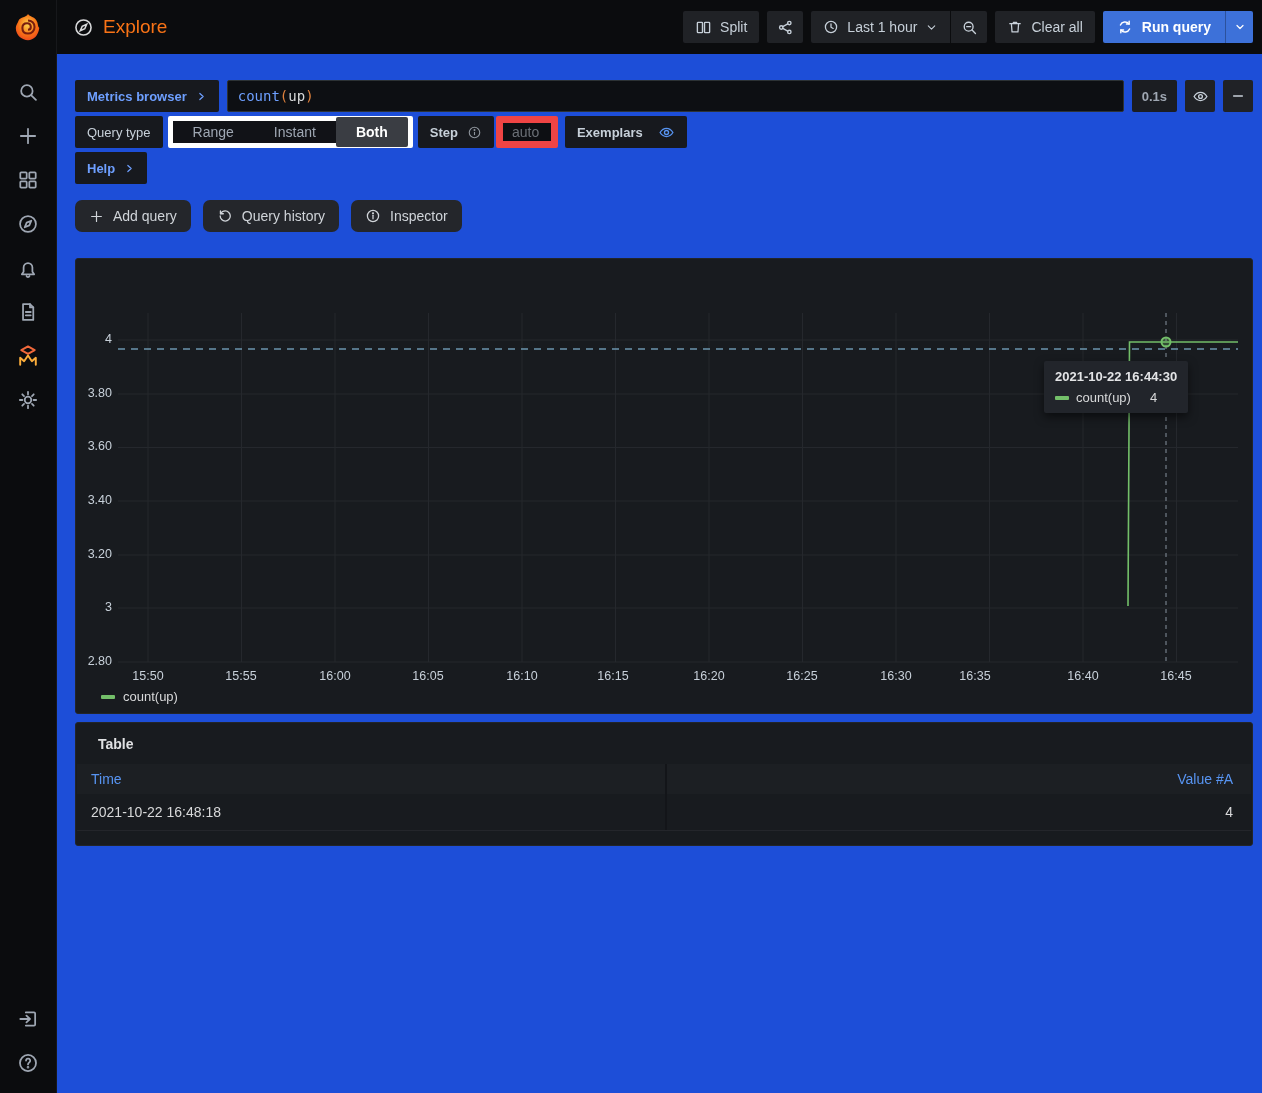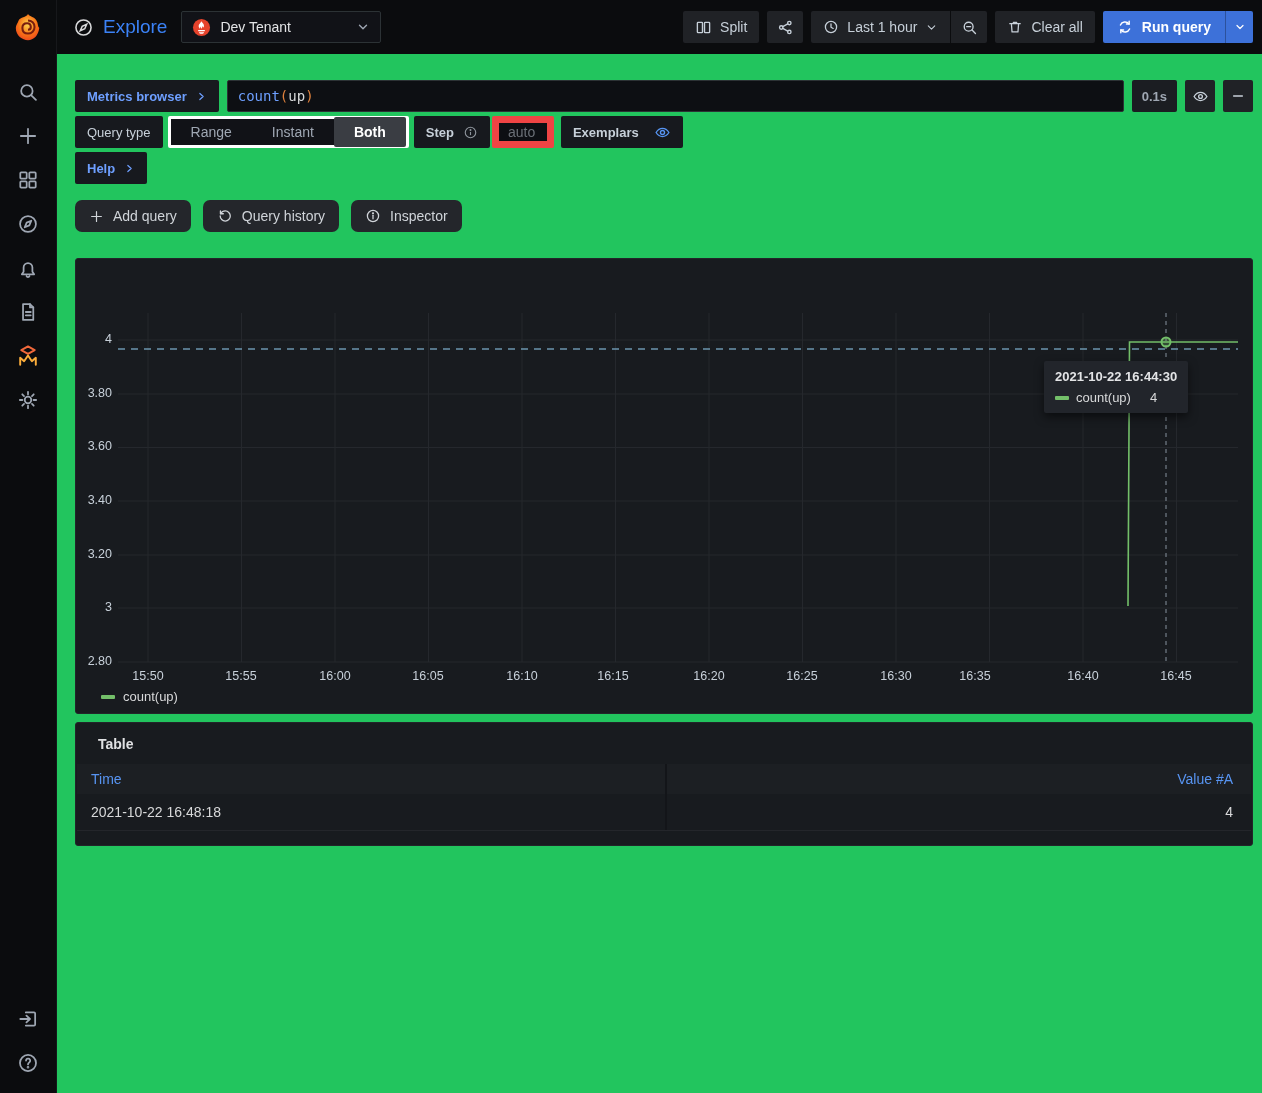--- a/index.html
+++ b/index.html
@@ -9,49 +9,49 @@
   
   .sidebar { width:57px; background:#0b0c0e; display:flex; flex-direction:column; align-items:center; flex-shrink:0; border-right:1px solid #17181b; }
   .logo { width:30px; height:30px; margin:12px 0 28px; cursor:pointer; }
   .side-icon { width:57px; height:44px; display:flex; align-items:center; justify-content:center; cursor:pointer; }
   .side-icon svg { stroke:#9fa7b3; fill:none; stroke-width:1.6; stroke-linecap:round; stroke-linejoin:round; }
   .side-spacer { flex:1; }
 
   
   .main { flex:1; display:flex; flex-direction:column; }
   .topbar { height:54px; background:#0b0c0e; display:flex; align-items:center; padding:0 9px 0 16px; flex-shrink:0; }
-  .page-title { display:flex; align-items:flex-end; gap:9px; font-size:19px; font-weight:500; color:#3b82f6; }
+  .page-title { display:flex; align-items:flex-end; gap:9px; font-size:19px; font-weight:500; color:#f97316; }
   .page-title svg { stroke:#d8d9da; fill:none; stroke-width:1.5; }
   .ds-picker { margin-left:14px; width:200px; height:32px; border:1px solid #2c3235; border-radius:2px; display:flex; align-items:center; padding:0 10px; gap:9px; cursor:pointer; background:#111217; }
   .ds-picker .lbl { font-size:14px; font-weight:500; flex:1; color:#e3e4e6; }
   .tb-right { margin-left:auto; display:flex; align-items:center; gap:8px; }
   .tb-btn { height:32px; background:#202226; border-radius:2px; border:none; display:flex; align-items:center; gap:8px; padding:0 12px; color:#c7d0d9; font-size:14px; font-weight:500; font-family:inherit; cursor:pointer; }
   .tb-btn svg, .icon-btn svg { stroke:#c7d0d9; fill:none; stroke-width:1.6; stroke-linecap:round; stroke-linejoin:round; }
   .icon-btn { width:36px; padding:0; justify-content:center; }
   .tb-group { display:flex; height:32px; background:#202226; border-radius:2px; overflow:hidden; }
   .tb-group .tb-btn { background:transparent; border-radius:0; }
   .tb-group .sep { width:1px; background:#0b0c0e; margin:0; }
   .run-group { display:flex; height:32px; border-radius:2px; overflow:hidden; }
   .run-main { background:#3d71d9; border:none; color:#fff; font-size:14px; font-weight:600; font-family:inherit; display:flex; align-items:center; gap:9px; padding:0 14px; cursor:pointer; }
   .run-main svg { stroke:#fff; fill:none; stroke-width:1.8; stroke-linecap:round; }
   .run-caret { width:28px; background:#3d71d9; border:none; border-left:1px solid rgba(0,0,0,.28); display:flex; align-items:center; justify-content:center; cursor:pointer; }
   .run-caret svg { stroke:#fff; fill:none; stroke-width:2; stroke-linecap:round; stroke-linejoin:round; }
 
   
-  .content { flex:1; background:#22c55e; padding:26px 9px 0 18px; position:relative; overflow:hidden; }
+  .content { flex:1; background:#1d4ed8; padding:26px 9px 0 18px; position:relative; overflow:hidden; }
   .row { display:flex; align-items:center; width:1178px; }
   .chip { height:32px; background:#17191e; border-radius:2px; display:flex; align-items:center; gap:9px; padding:0 12px; font-size:13px; font-weight:500; color:#c7d0d9; }
   .chip.link { color:#6e9fff; font-weight:700; cursor:pointer; }
   .chip.link svg { stroke:#6e9fff; fill:none; stroke-width:2.2; stroke-linecap:round; stroke-linejoin:round; }
   .query-input { flex:1; height:32px; margin-left:8px; background:#0d0f13; border:1px solid #2c3235; border-radius:2px; display:flex; align-items:center; padding:0 10px; font-family:"DejaVu Sans Mono",monospace; font-size:14px; cursor:text; }
   .tok-fn { color:#6e9fff; } .tok-paren { color:#e0823d; } .tok-arg { color:#d8d9da; }
   .stat-chip { height:32px; margin-left:8px; background:#1b1d22; border-radius:2px; display:flex; align-items:center; padding:0 10px; font-size:13px; font-weight:600; color:#9fa7b3; }
   .sq-btn { width:30px; height:32px; margin-left:8px; background:#202226; border:none; border-radius:2px; display:flex; align-items:center; justify-content:center; cursor:pointer; }
   .sq-btn svg { stroke:#c7d0d9; fill:none; stroke-width:1.6; stroke-linecap:round; }
-  .seg { margin-left:5px; height:32px; display:flex; align-items:center; border:3px solid #ffffff; border-radius:2px; background:#111217; padding:0; }
+  .seg { margin-left:5px; height:32px; display:flex; align-items:center; border:5px solid #ffffff; border-radius:2px; background:#111217; padding:0; }
   .seg-opt { height:30px; display:flex; align-items:center; padding:0 20px; font-size:14px; color:#9fa7b3; font-weight:500; cursor:pointer; border-radius:2px; }
   .seg-opt.active { background:#3a3d43; color:#ffffff; font-weight:700; }
   .mini-input { width:62px; height:32px; margin-left:2px; background:#0d0f13; border:7px solid #ef4444; border-radius:2px; color:#d8d9da; font-size:14px; padding:0 9px; font-family:inherit; }
   .mini-input::placeholder { color:#6b7077; }
   .chip svg.info { stroke:#8e949c; fill:none; stroke-width:1.5; }
   .chip svg.eye-blue { stroke:#5794f2; fill:none; stroke-width:1.6; }
   .act-btn { height:32px; background:#24262b; border:none; border-radius:7px; display:flex; align-items:center; gap:9px; padding:0 14px; color:#d0d4d9; font-size:14px; font-weight:500; font-family:inherit; cursor:pointer; }
   .act-btn svg { stroke:#d0d4d9; fill:none; stroke-width:1.6; stroke-linecap:round; stroke-linejoin:round; }
 
   
@@ -166,31 +166,20 @@
   <div class="main">
 
     <div class="topbar">
       <div class="page-title">
         <svg width="21" height="21" viewBox="0 0 20 20">
             <circle cx="10" cy="10" r="7.2"></circle>
             <path d="M7 13l1.8-4.2L13 7l-1.8 4.2z"></path>
           </svg>
         <span>Explore</span>
       </div>
-      <div class="ds-picker">
-        <svg width="19" height="19" viewBox="0 0 20 20">
-          <circle cx="10" cy="10" r="9" fill="#e6432c"></circle>
-          <path fill="#fff" d="M10 3.5c.4 1.6 2.6 2.3 2.6 4.8 0 1.2-.6 1.9-.6 1.9s.1-1-.8-1.9c0 1.3-1 1.7-1 3 0 0-1.3-.8-1.3-2.3-.6.6-.8 1.5-.8 2.2 0 0-1.1-.9-1.1-2.7S8.9 5.4 10 3.5z"></path>
-          <path fill="#fff" d="M6.5 12.5h7v1.4h-7zM7.3 15h5.4c-.2 1-1.3 1.7-2.7 1.7S7.5 16 7.3 15z"></path>
-        </svg>
-        <span class="lbl">Dev Tenant</span>
-        <svg width="14" height="14" viewBox="0 0 20 20" style="stroke:#9fa7b3;fill:none;stroke-width:2;stroke-linecap:round;stroke-linejoin:round">
-            <path d="M5 7.5l5 5 5-5"></path>
-          </svg>
-      </div>
 
       <div class="tb-right">
         <button class="tb-btn">
           <svg width="17" height="17" viewBox="0 0 20 20">
               <rect x="2.8" y="4" width="6" height="12" rx="0.8"></rect>
               <rect x="11.2" y="4" width="6" height="12" rx="0.8"></rect>
             </svg>
           <span>Split</span>
         </button>
         <button class="tb-btn icon-btn">

